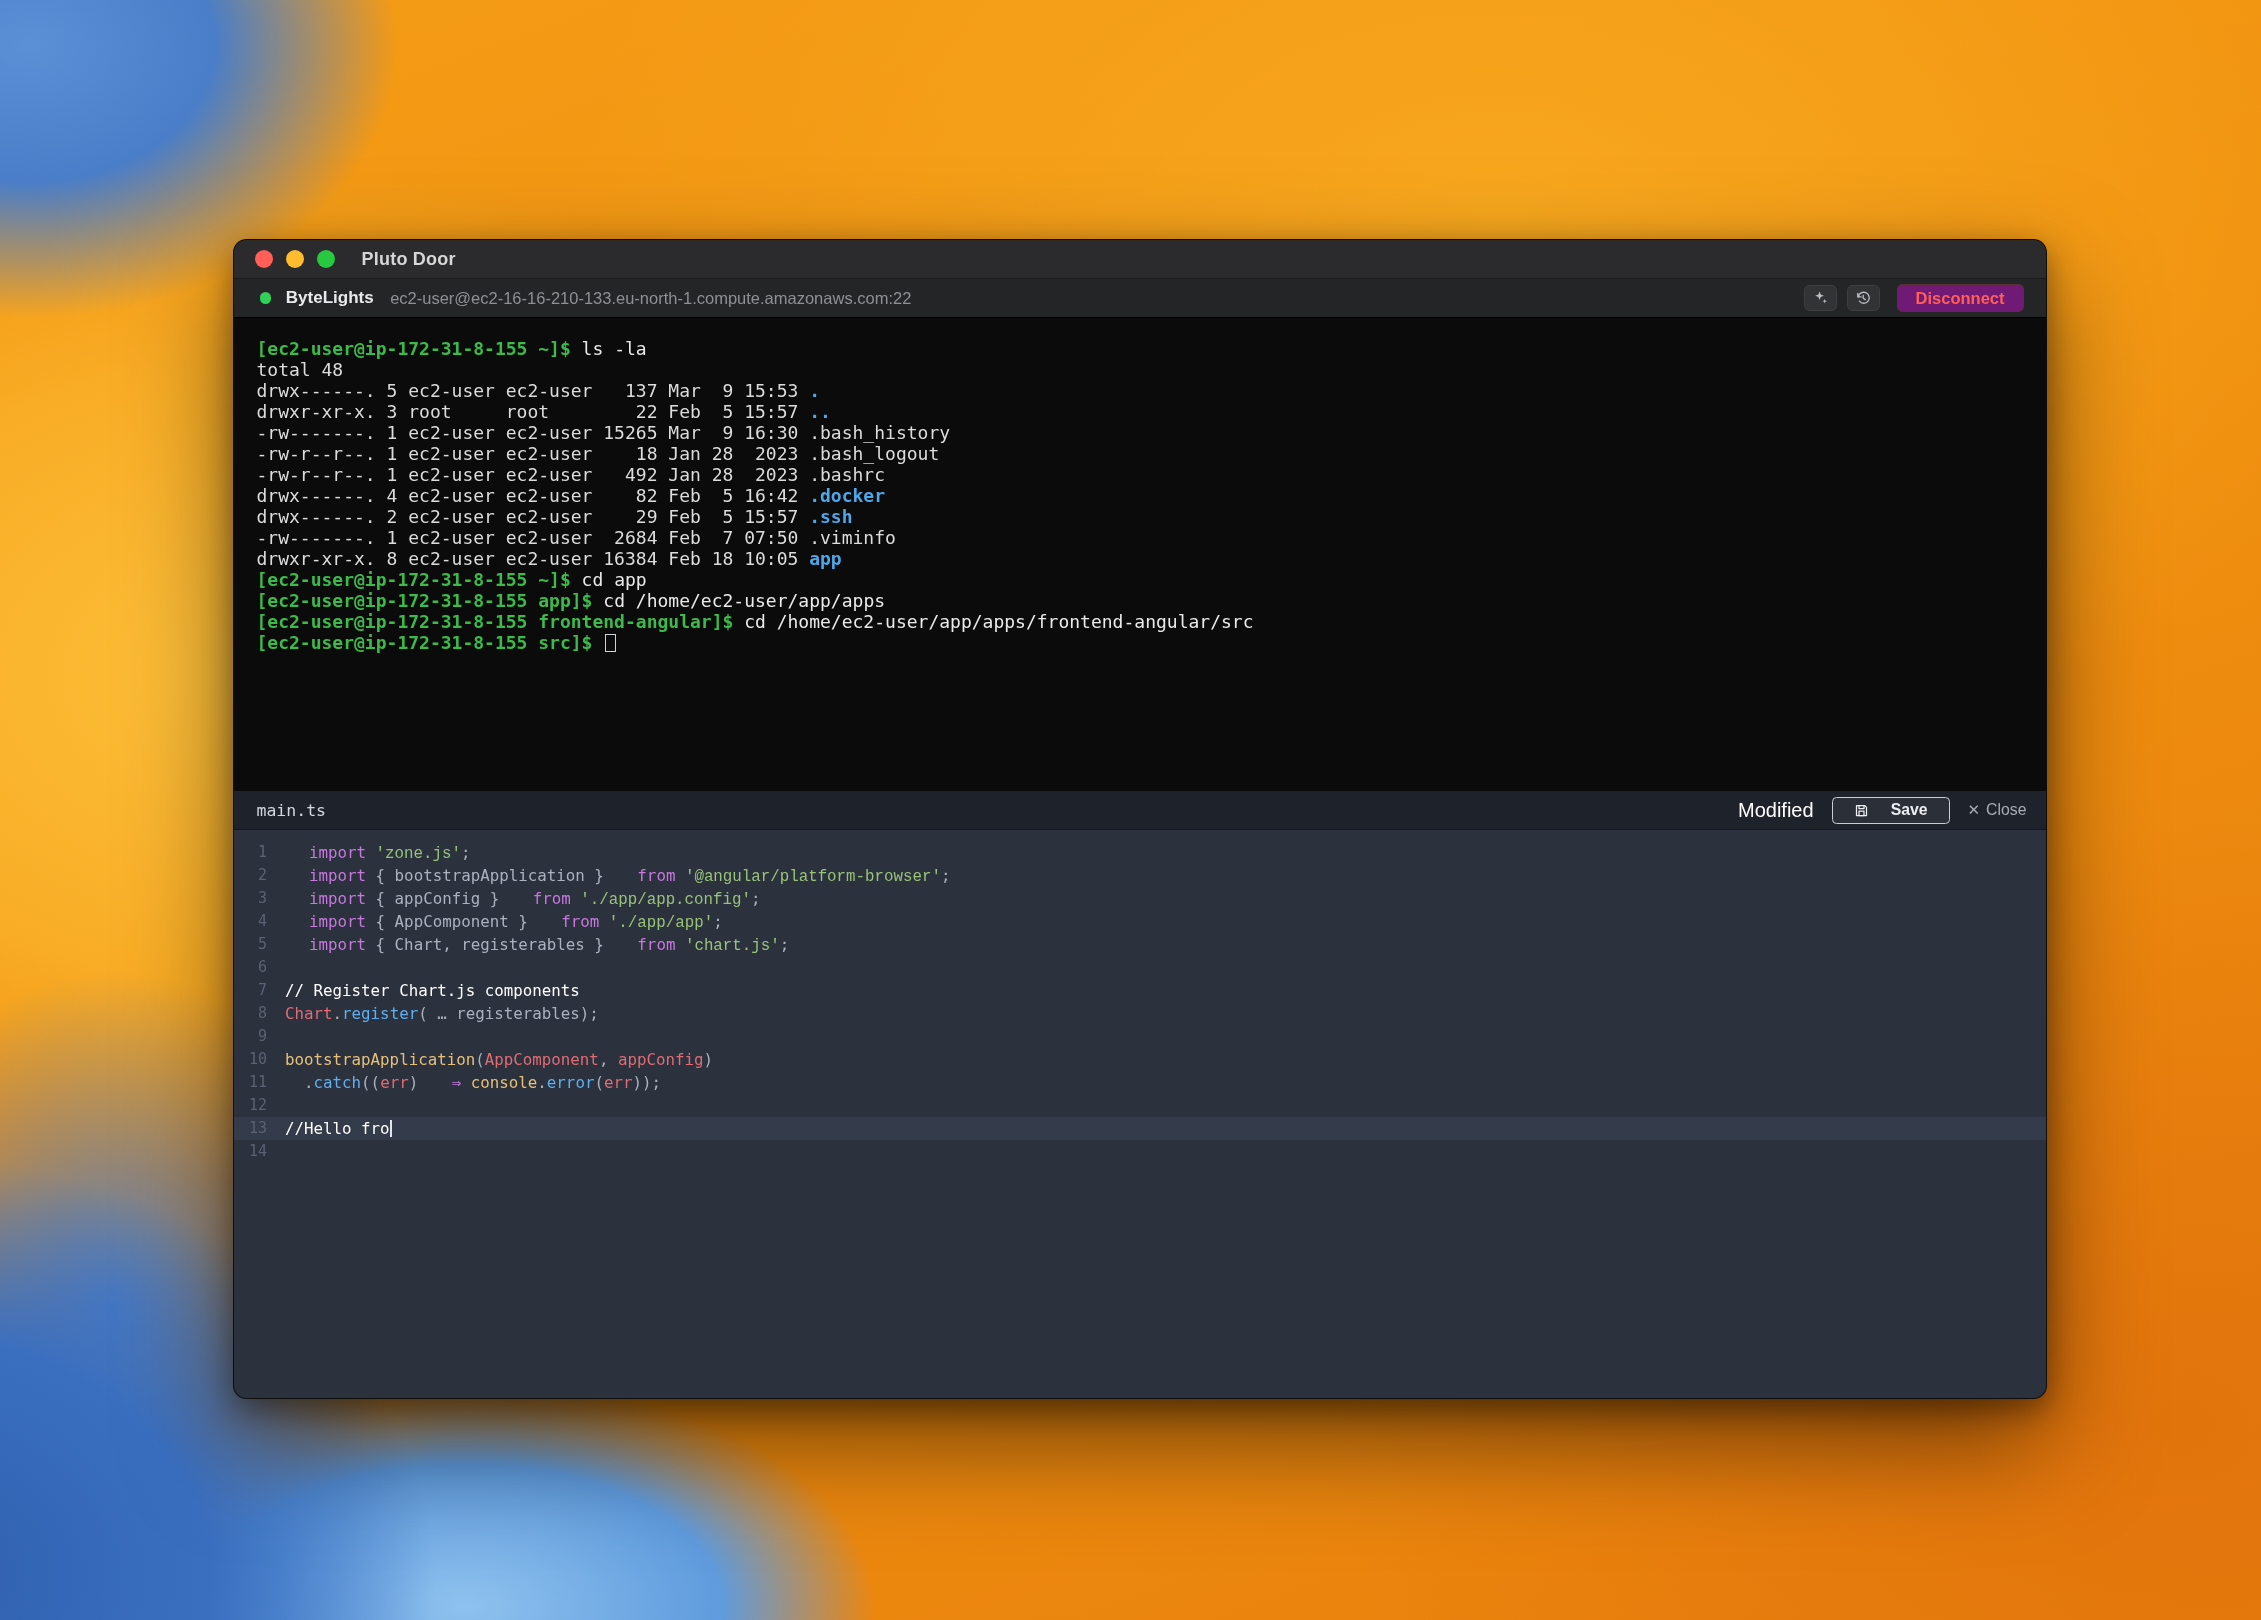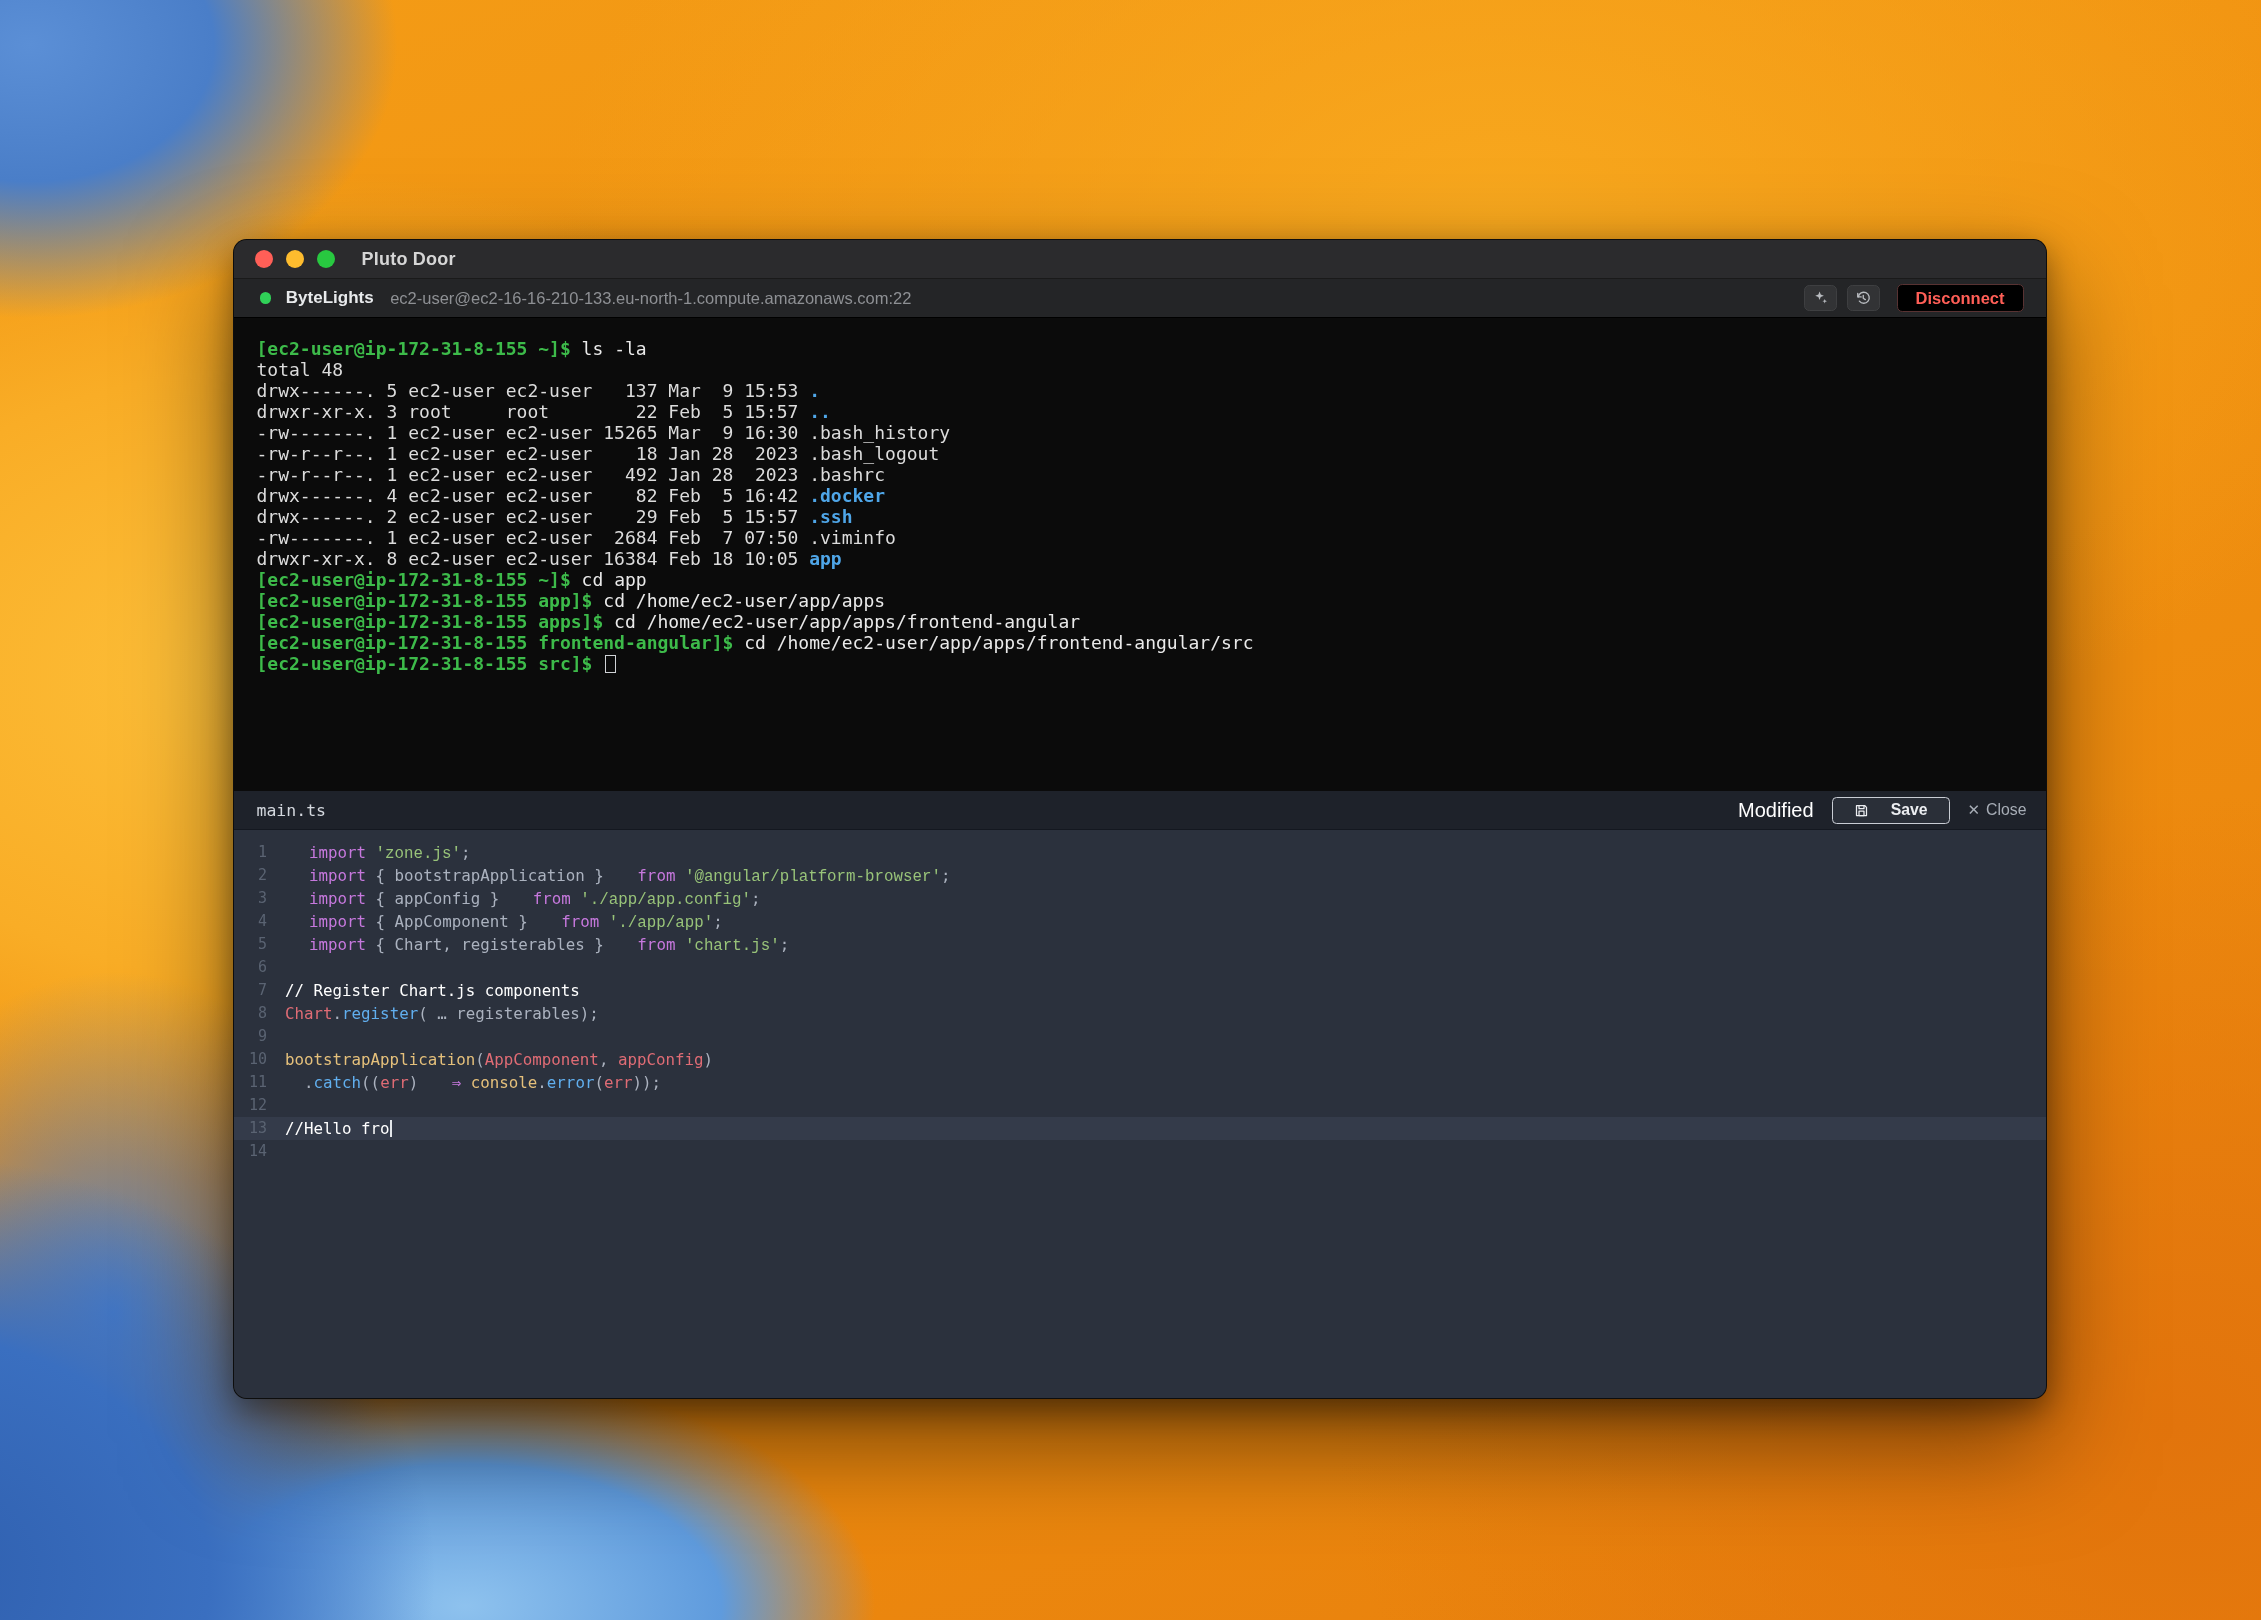--- a/index.html
+++ b/index.html
@@ -48,21 +48,21 @@
   .appname { margin-left: 15px; color: #e8eaec; font-size: 17px; font-weight: 700; }
   .host { margin-left: 16.5px; color: #8e9094; font-size: 16.5px; }
   .conn-actions { margin-left: auto; display: flex; align-items: center; gap: 10.5px; }
   .icon-btn {
     width: 33px; height: 25.5px; border-radius: 5.3px; background: #323335;
     border: 0.8px solid #3e3f41; display: flex; align-items: center; justify-content: center;
     cursor: pointer; padding: 0;
   }
   .disconnect {
     margin-left: 6px; height: 28.5px; padding: 0 18px; border-radius: 5.3px;
-    background: #000000; border: 0.8px solid #583232; color: #ff5f57;
+    background: #701a75; border: 0.8px solid #583232; color: #ff5f57;
     font-family: "Liberation Sans", sans-serif; font-size: 16.5px; font-weight: 600; cursor: pointer;
   }
 
   
   .terminal {
     height: 473px; flex: 0 0 473px; background: #0b0b0b;
     padding: 19.5px 22.5px; cursor: text; overflow: hidden;
   }
   .tline {
     font-family: "DejaVu Sans Mono", monospace;
@@ -168,21 +168,20 @@
           <div class="tline"><span class="tc-pln">drwxr-xr-x. 3 root     root        22 Feb  5 15:57 </span><span class="tc-dir">..</span></div>
           <div class="tline"><span class="tc-pln">-rw-------. 1 ec2-user ec2-user 15265 Mar  9 16:30 .bash_history</span></div>
           <div class="tline"><span class="tc-pln">-rw-r--r--. 1 ec2-user ec2-user    18 Jan 28  2023 .bash_logout</span></div>
           <div class="tline"><span class="tc-pln">-rw-r--r--. 1 ec2-user ec2-user   492 Jan 28  2023 .bashrc</span></div>
           <div class="tline"><span class="tc-pln">drwx------. 4 ec2-user ec2-user    82 Feb  5 16:42 </span><span class="tc-dir">.docker</span></div>
           <div class="tline"><span class="tc-pln">drwx------. 2 ec2-user ec2-user    29 Feb  5 15:57 </span><span class="tc-dir">.ssh</span></div>
           <div class="tline"><span class="tc-pln">-rw-------. 1 ec2-user ec2-user  2684 Feb  7 07:50 .viminfo</span></div>
           <div class="tline"><span class="tc-pln">drwxr-xr-x. 8 ec2-user ec2-user 16384 Feb 18 10:05 </span><span class="tc-dir">app</span></div>
           <div class="tline"><span class="tc-prompt">[ec2-user@ip-172-31-8-155 ~]$</span><span class="tc-cmd"> cd app</span></div>
           <div class="tline"><span class="tc-prompt">[ec2-user@ip-172-31-8-155 app]$</span><span class="tc-cmd"> cd /home/ec2-user/app/apps</span></div>
-          <div class="tline"><span class="tc-prompt">[ec2-user@ip-172-31-8-155 apps]$</span><span class="tc-cmd"> cd /home/ec2-user/app/apps/frontend-angular</span></div>
           <div class="tline"><span class="tc-prompt">[ec2-user@ip-172-31-8-155 frontend-angular]$</span><span class="tc-cmd"> cd /home/ec2-user/app/apps/frontend-angular/src</span></div>
           <div class="tline"><span class="tc-prompt">[ec2-user@ip-172-31-8-155 src]$</span><span class="tc-cmd"> </span><span class="term-cursor"></span></div>
         </div>
     </div>
 
     <div class="editor-header">
       <span class="fname">main.ts</span>
       <div class="editor-actions">
         <span class="modified">Modified</span>
         <button class="save-btn">

